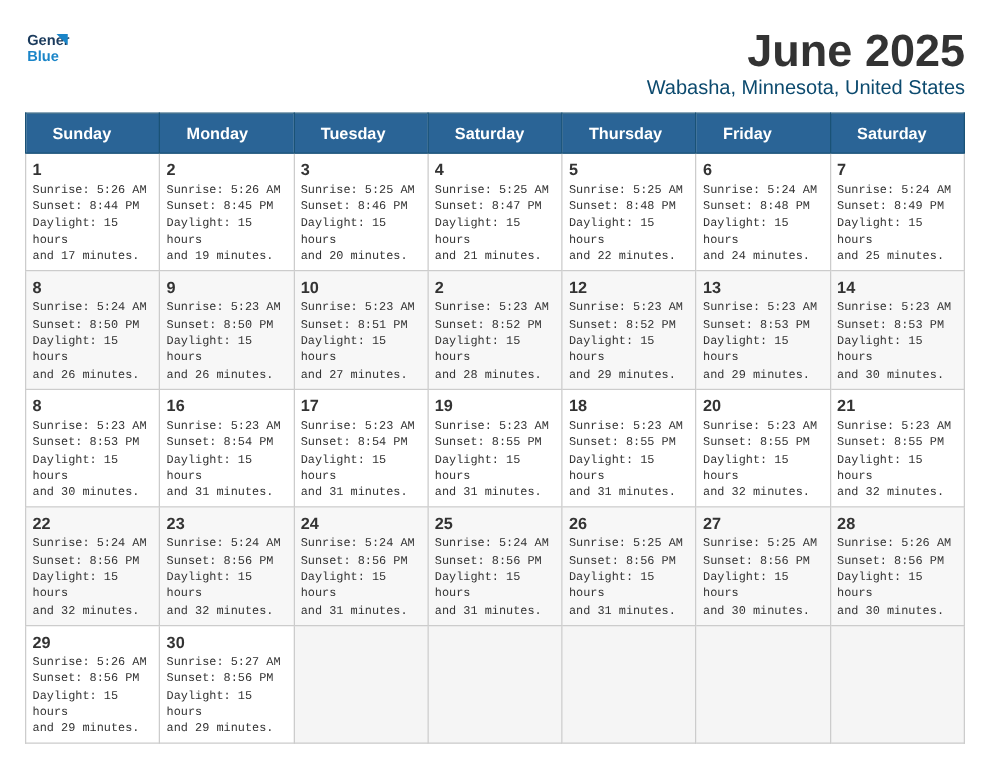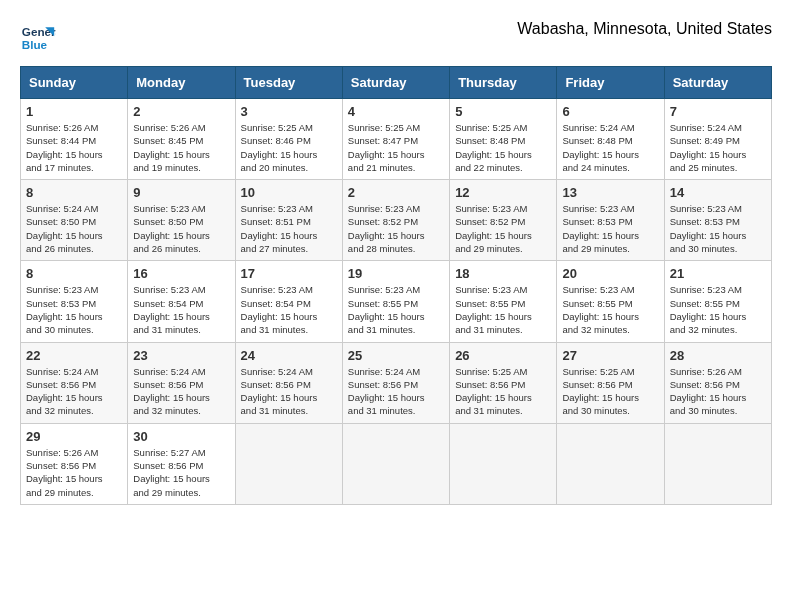--- a/index.html
+++ b/index.html
@@ -28,34 +28,34 @@
     .title-area {
       text-align: right;
     }
     .month-title {
       font-size: 36px;
       font-weight: bold;
       color: #333;
     }
     .location-title {
       font-size: 16px;
-      color: #000000;
+      color: #0c4a6e;
       text-align: right;
     }
     .calendar {
       width: 100%;
       border-collapse: collapse;
       border: 1px solid #ccc;
     }
     .calendar th {
       background: #2a6496;
       color: #fff;
       font-size: 13px;
       font-weight: bold;
-      padding: 8px 8px;
+      padding: 8px 21px;
       border: 1px solid #1a5276;
       text-align: left;
     }
     .calendar td {
       border: 1px solid #ccc;
       vertical-align: top;
       padding: 5px 5px;
       width: calc(100% / 7);
       min-height: 85px;
       font-size: 10px;
@@ -68,37 +68,39 @@
     .day-number {
       font-size: 13px;
       font-weight: bold;
       display: block;
       margin-bottom: 2px;
     }
     .day-info {
       font-size: 9.5px;
       line-height: 1.4;
       color: #333;
+      font-family: Liberation Mono, monospace;
     }
     .calendar tr:nth-child(even) td:not(.empty) {
       background: #f7f7f7;
     }
   </style>
 </head>
 <body>
 
 <div class="header-area">
   <div class="logo">
     <svg class="logo-icon" viewBox="0 0 40 40">
       <text x="2" y="18" font-size="13" font-weight="bold" fill="#1a3a5c">General</text>
       <text x="2" y="32" font-size="13" font-weight="bold" fill="#1a85c8">Blue</text>
       <polygon points="28,8 38,8 38,18" fill="#1a85c8"></polygon>
     </svg>
   </div>
   <div class="title-area">
+    <div class="month-title">June 2025</div>
     <div class="location-title">Wabasha, Minnesota, United States</div>
   </div>
 </div>
 
 <table class="calendar">
   <thead>
     <tr>
     <th>Sunday</th>
         <th>Monday</th>
         <th>Tuesday</th>

